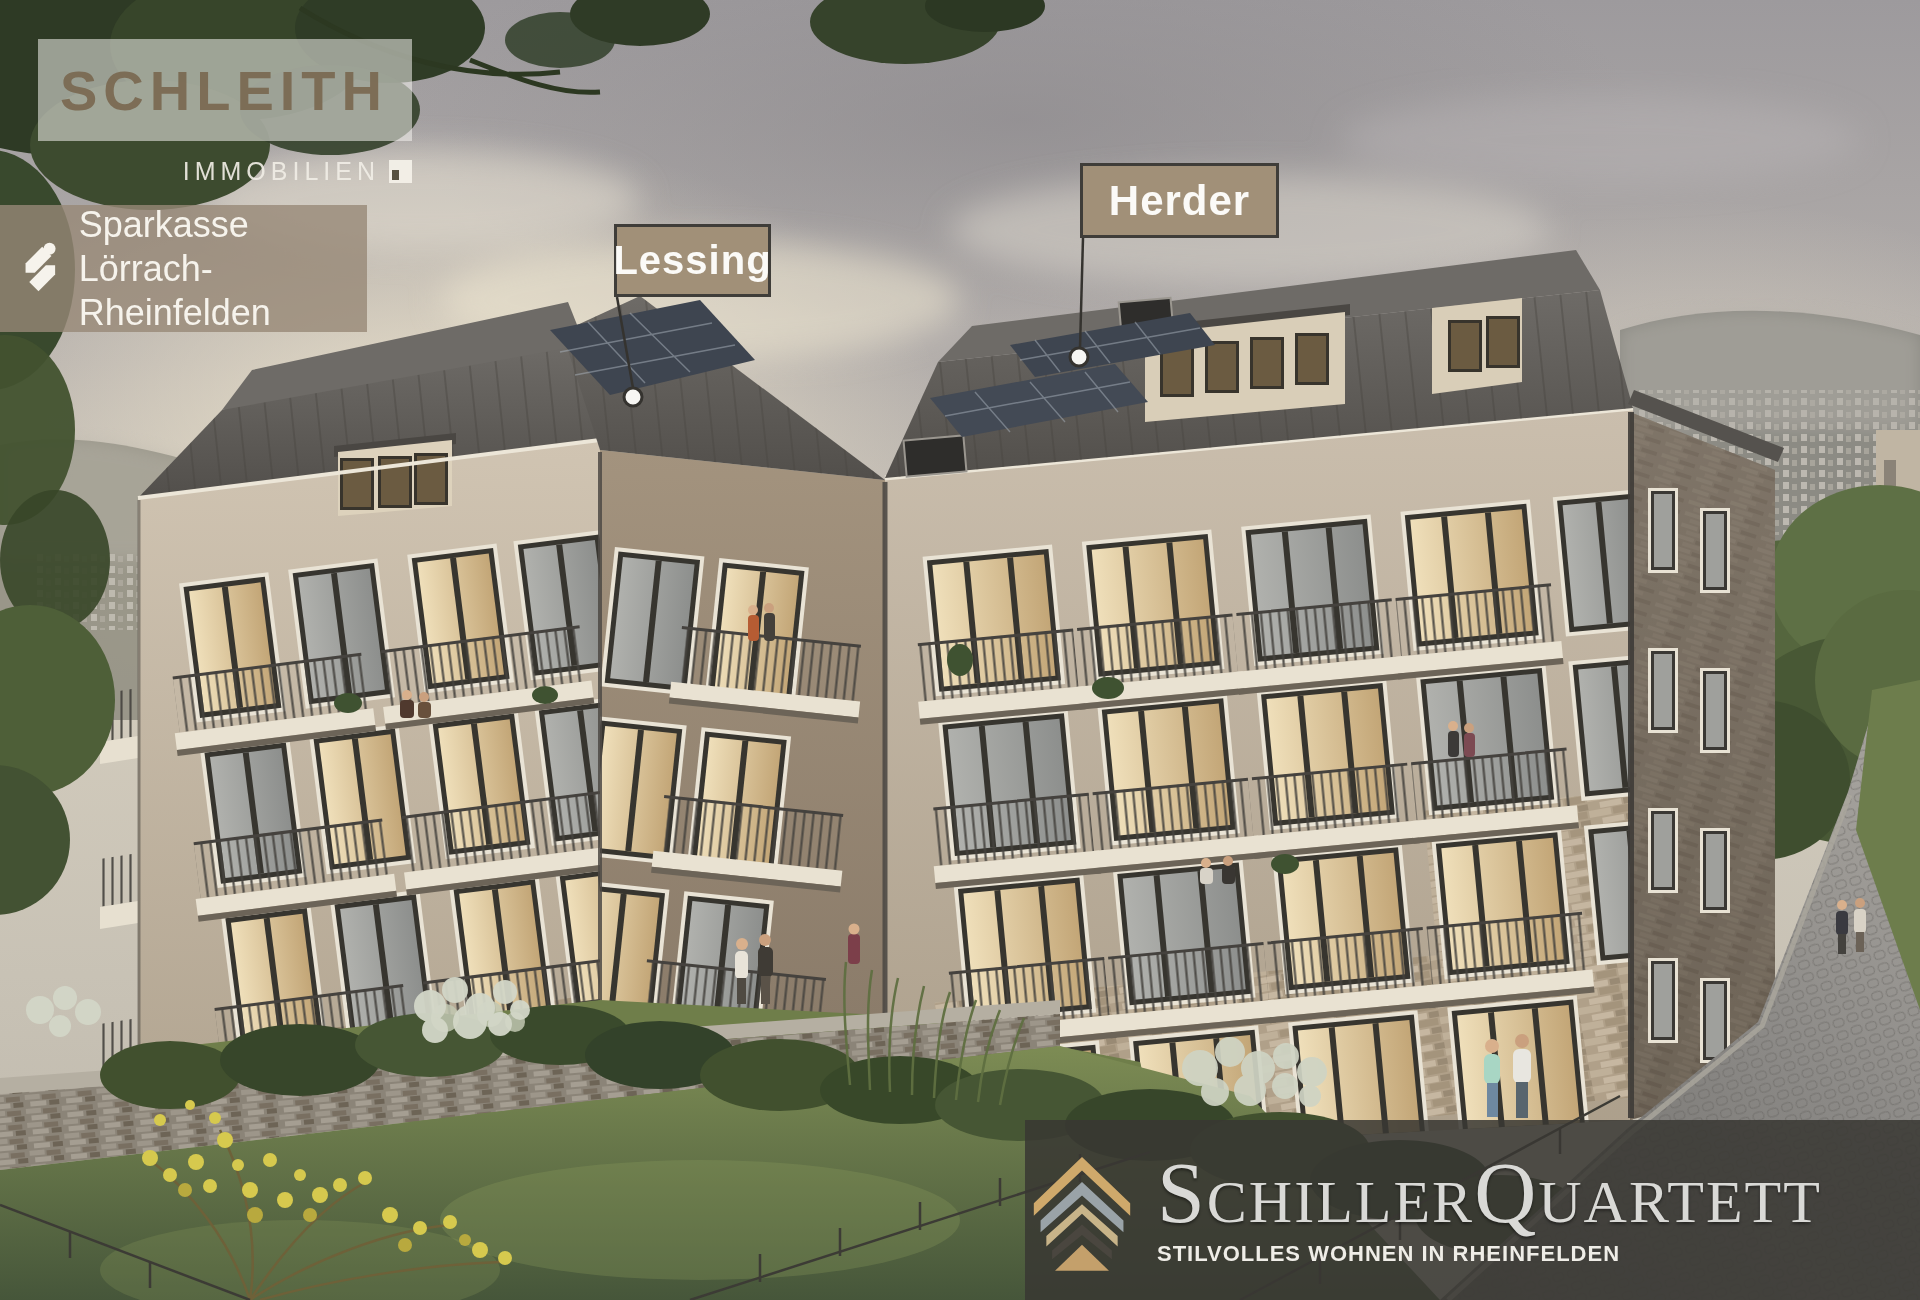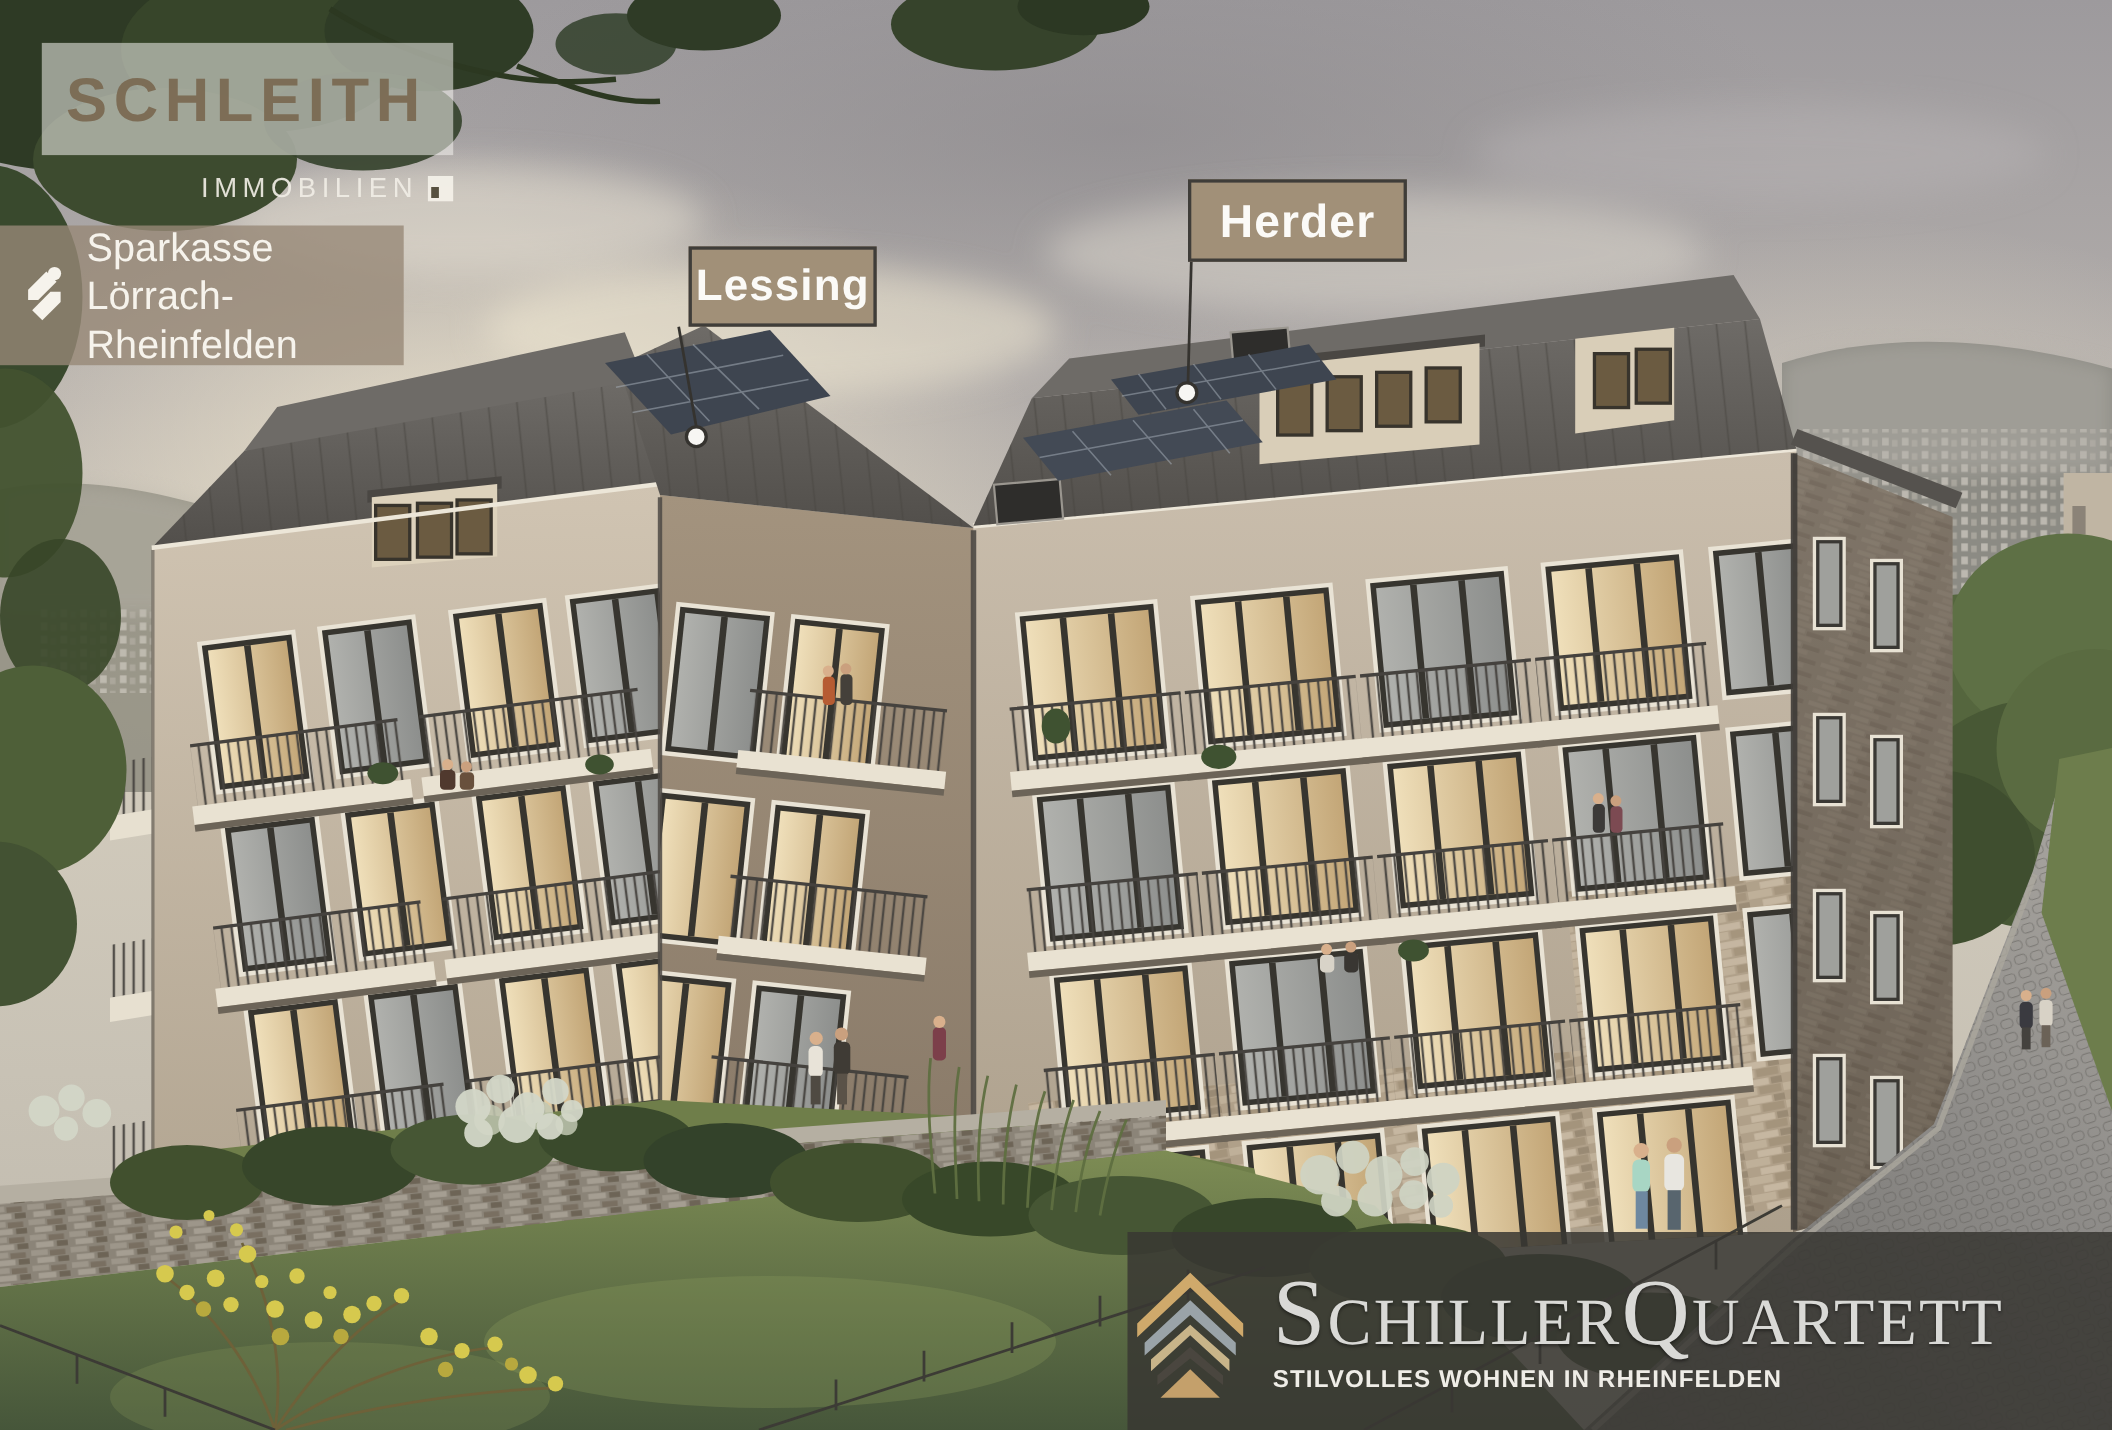--- a/index.html
+++ b/index.html
@@ -25,21 +25,21 @@
 
   
   .ansicht{position:absolute;left:1712px;top:0;width:208px;height:57px;
            background:rgba(222,224,228,.78);display:flex;align-items:center;justify-content:center;}
   .ansicht span{font-size:27px;color:#34353b;letter-spacing:1px;}
 
   
   .blabel{position:absolute;display:flex;align-items:center;justify-content:center;
           background:#a19078;border:3px solid #3f3d39;box-sizing:border-box;}
   .blabel span{color:#fbfaf7;font-weight:700;letter-spacing:1px;}
-  .lessing{left:614px;top:224px;width:171px;height:73px;margin-left:12px;}
+  .lessing{left:614px;top:224px;width:157px;height:73px;}
   .lessing span{font-size:40px;}
   .herder{left:1080px;top:163px;width:199px;height:75px;}
   .herder span{font-size:42px;}
 
   
   .footer{position:absolute;left:1025px;top:1120px;width:946px;height:180px;
           background:rgba(56,55,50,.85);display:flex;align-items:center;gap:22px;
           padding-left:4px;box-sizing:border-box;}
   .footer-icon{width:106px;height:122px;flex:none;}
   .footer-title{font-family:"Liberation Serif",serif;font-variant:small-caps;font-size:86px;

